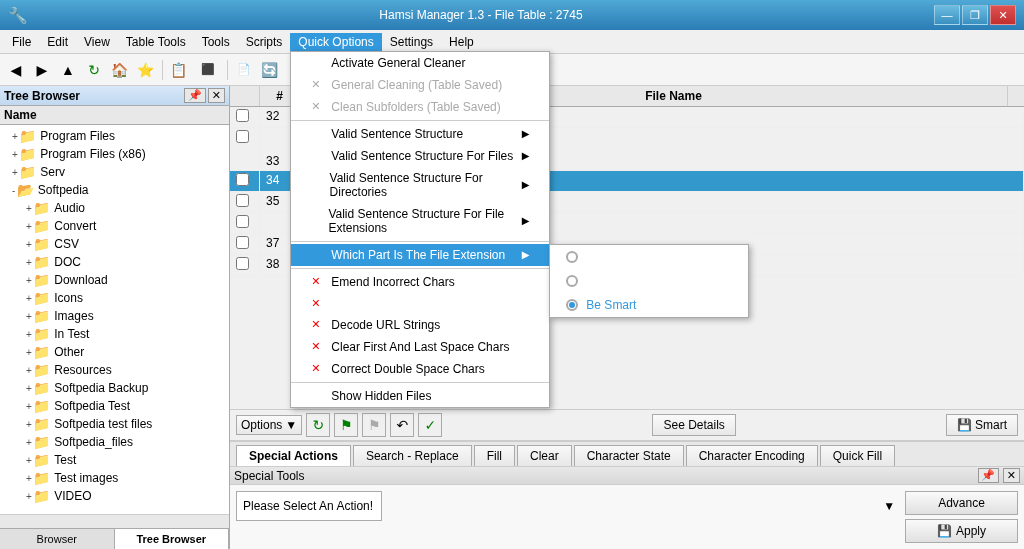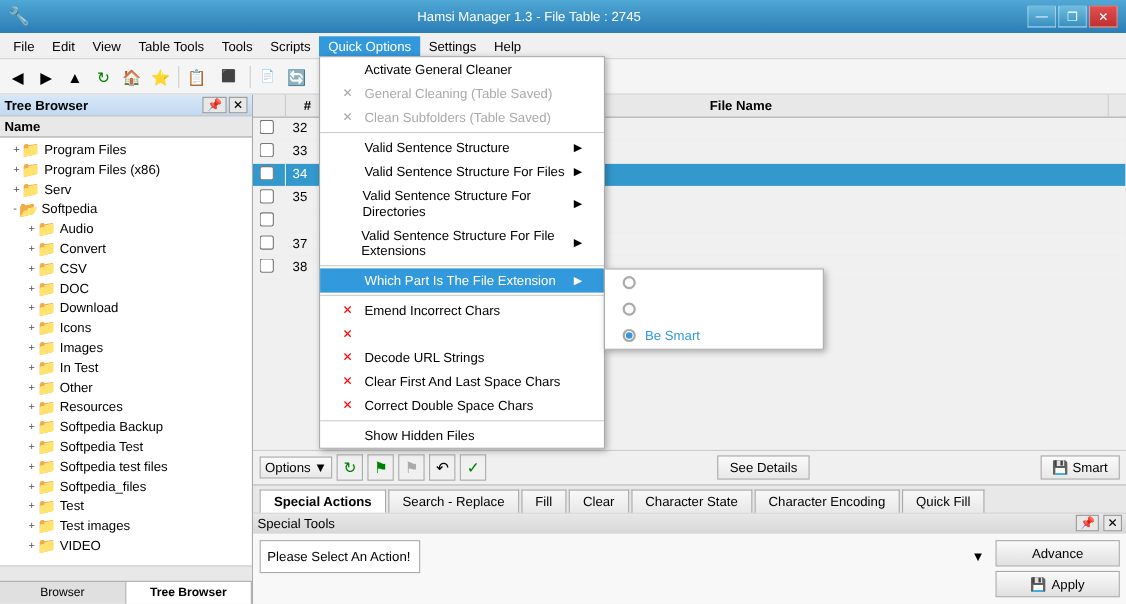--- a/index.html
+++ b/index.html
@@ -591,21 +591,21 @@
       </div>
       <div id="file-table-body">
         <div class="ft-row">
           <div class="ft-cell" style="width:30px;"><input type="checkbox" style=""></div>
           <div class="ft-cell" style="width:40px;">32</div>
           <div class="ft-cell" style="width:40px;">S</div>
           <div class="ft-cell" style="flex:1;">Softnews.avi</div>
         </div>
         <div class="ft-row">
           <div class="ft-cell" style="width:30px;"><input type="checkbox" style=""></div>
-          <div class="ft-cell" style="width:40px;">33</div>
+          <div class="ft-cell" style="width:40px;margin-top:24px;">33</div>
           <div class="ft-cell" style="width:40px;">S</div>
           <div class="ft-cell" style="flex:1;">Softnews.bmp</div>
         </div>
         <div class="ft-row selected">
           <div class="ft-cell" style="width:30px;"><input type="checkbox" style=""></div>
           <div class="ft-cell" style="width:40px;">34</div>
           <div class="ft-cell" style="width:40px;">S</div>
           <div class="ft-cell" style="flex:1;">Softnews.exe</div>
         </div>
         <div class="ft-row">

